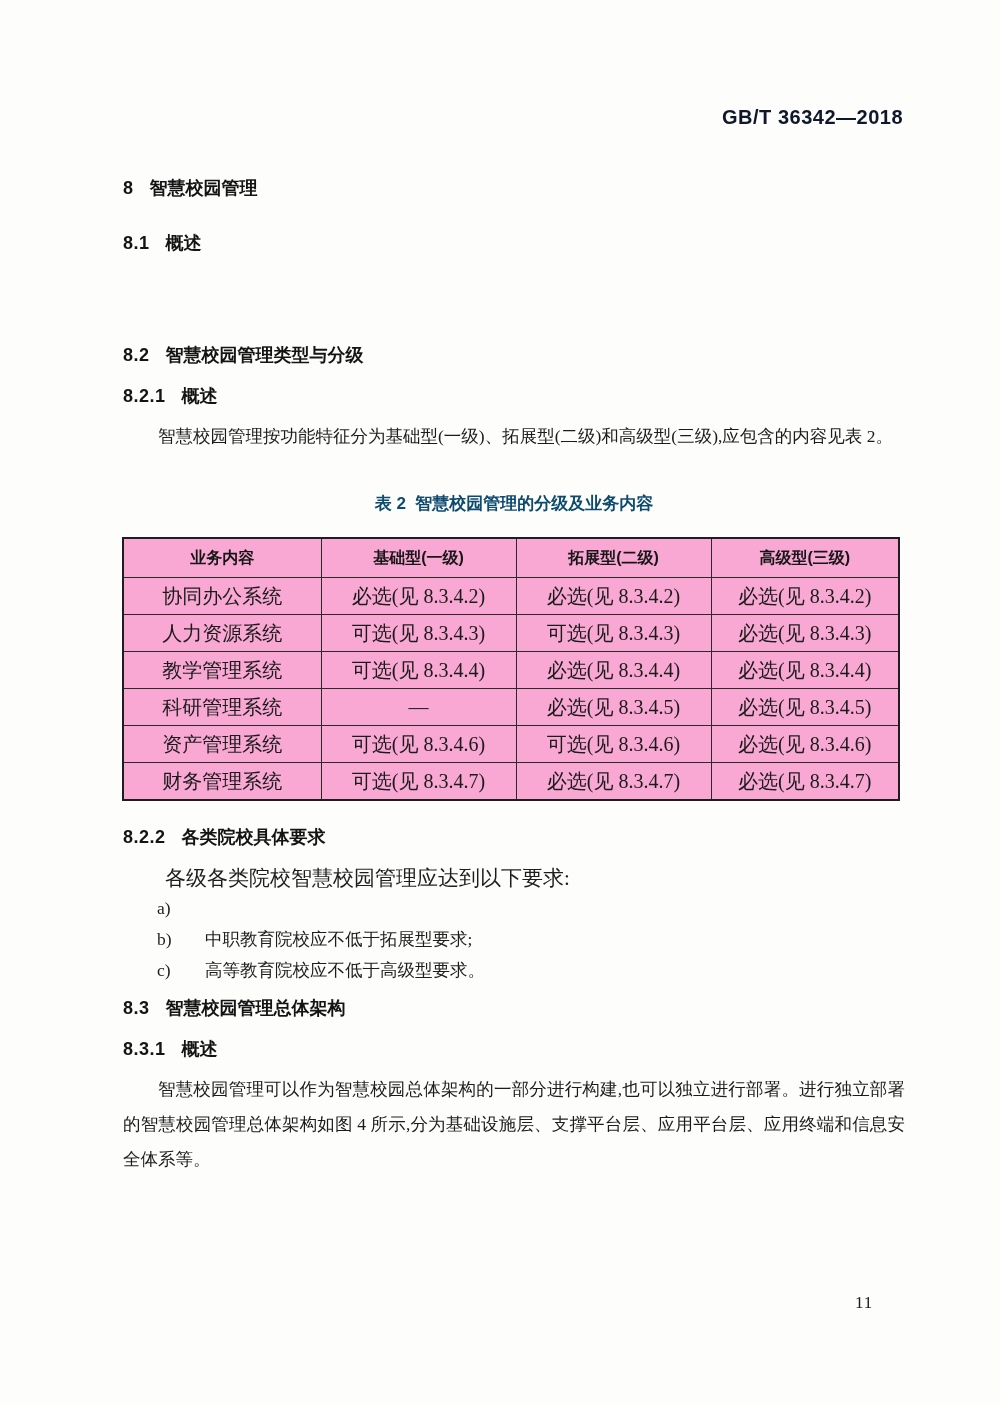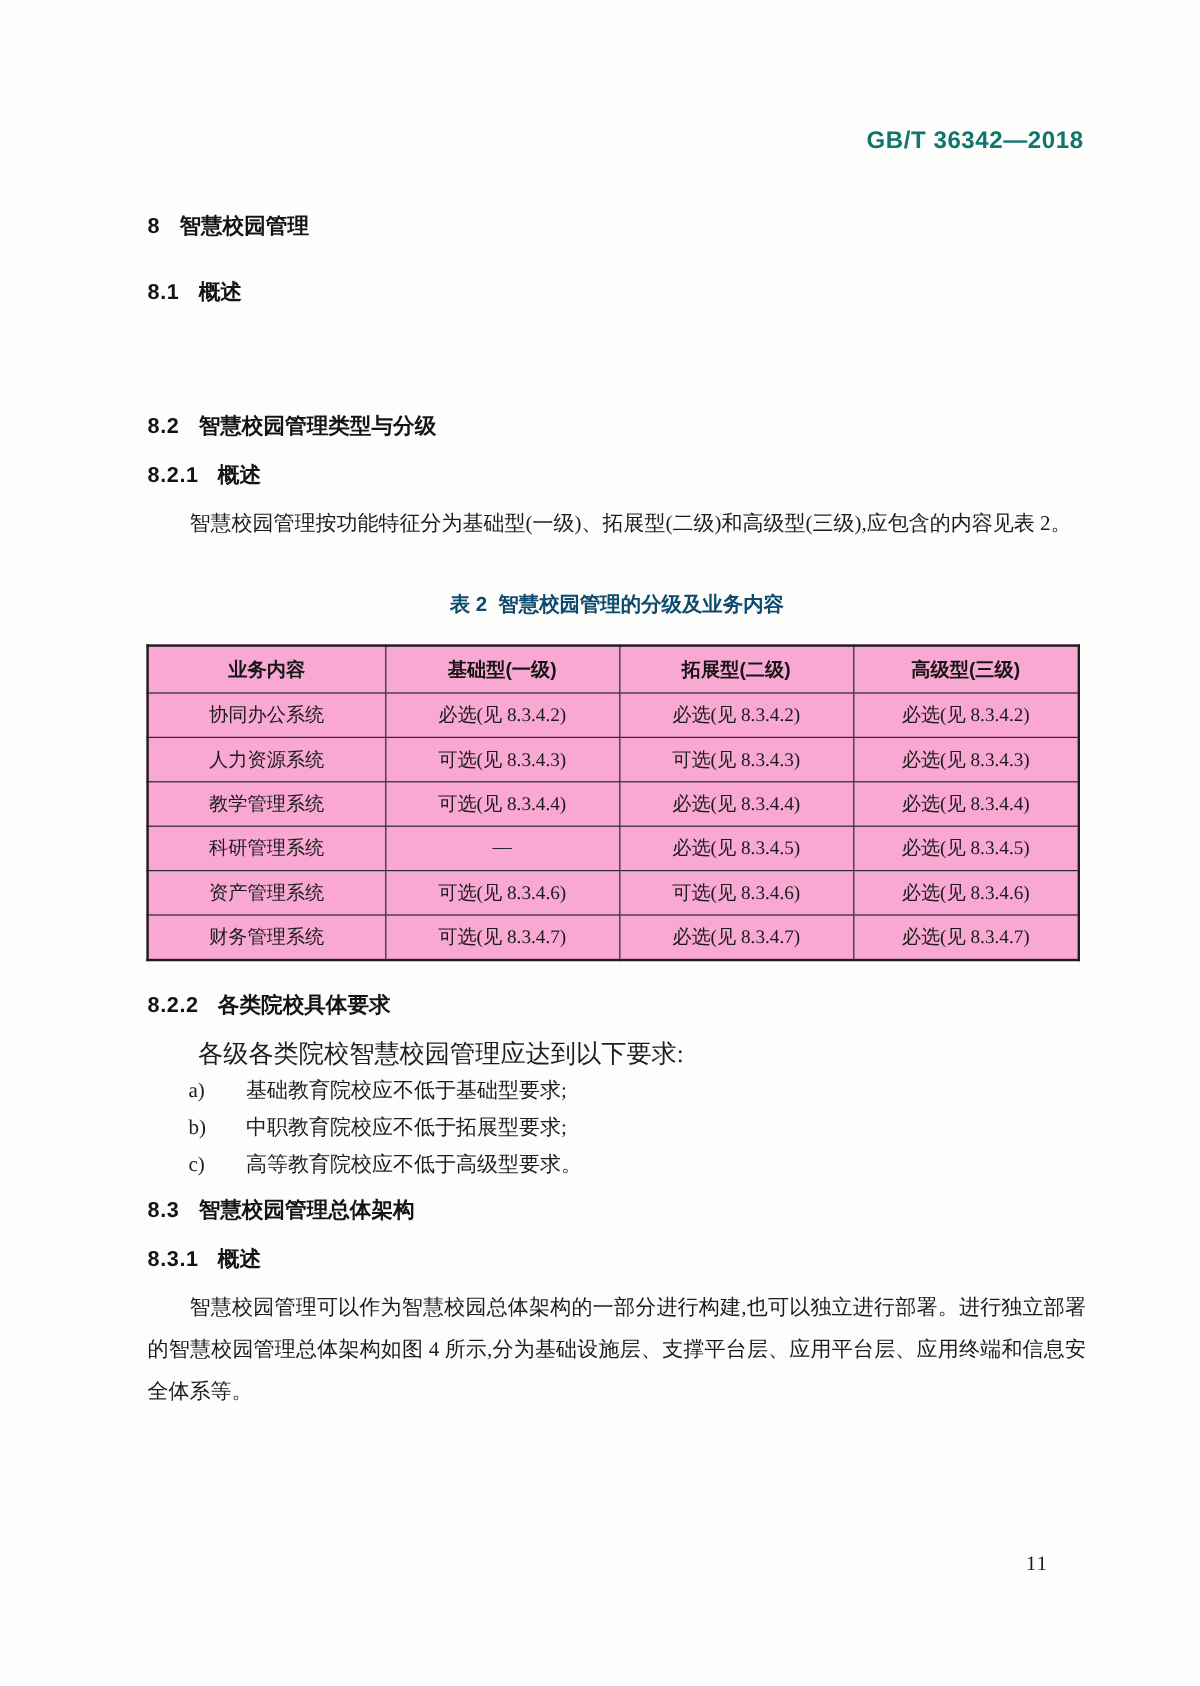--- a/index.html
+++ b/index.html
@@ -8,21 +8,21 @@
     width:1000px; height:1405px;
     background:#fdfdfc;
     color:#1d1d1d;
     font-family:"Liberation Serif","DejaVu Serif",serif;
     overflow:hidden;
   }
   .std-code {
     position:absolute; top:106px; right:97px;
     font-family:"Liberation Sans","DejaVu Sans",sans-serif;
     font-weight:bold; font-size:20px; letter-spacing:0.5px;
-    color:#0f766e;
+    color:#0f172a;
   }
   .heading {
     position:absolute; left:123px;
     font-family:"Liberation Sans","DejaVu Sans",sans-serif;
     font-weight:bold; font-size:18px; color:#141414;
     display:flex; align-items:baseline;
     white-space:nowrap;
   }
   .heading .h-num { margin-right:16px; letter-spacing:0.5px; }
   .para {
@@ -59,21 +59,21 @@
     text-align:center; vertical-align:middle;
     padding:0 4px;
   }
   table.std-table th {
     height:38px;
     font-family:"Liberation Sans","DejaVu Sans",sans-serif;
     font-weight:600; font-size:16px; color:#161616;
   }
   table.std-table td {
     height:36px;
-    font-size:16px; color:#1b1b1b;
+    font-size:20px; color:#1b1b1b;
     font-family:"Liberation Serif","DejaVu Serif",serif;
   }
   .page-num {
     position:absolute; top:1293px; left:855px;
     font-size:17px; color:#1b1b1b; letter-spacing:1px;
   }
 </style>
 </head>
 <body>
 
@@ -164,21 +164,20 @@
   <div class="heading" style="top:825px">
     <span class="h-num">8.2.2</span>
     <span>各类院校具体要求</span>
   </div>
 
   <div class="list-intro" style="top:866px">各级各类院校智慧校园管理应达到以下要求:</div>
 
   <div class="req-list" style="top:893px">
     <div class="req-item">
       <span class="li-label">a)</span>
-      <span>基础教育院校应不低于基础型要求;</span>
     </div>
     <div class="req-item">
       <span class="li-label">b)</span>
       <span>中职教育院校应不低于拓展型要求;</span>
     </div>
     <div class="req-item">
       <span class="li-label">c)</span>
       <span>高等教育院校应不低于高级型要求。</span>
     </div>
   </div>

